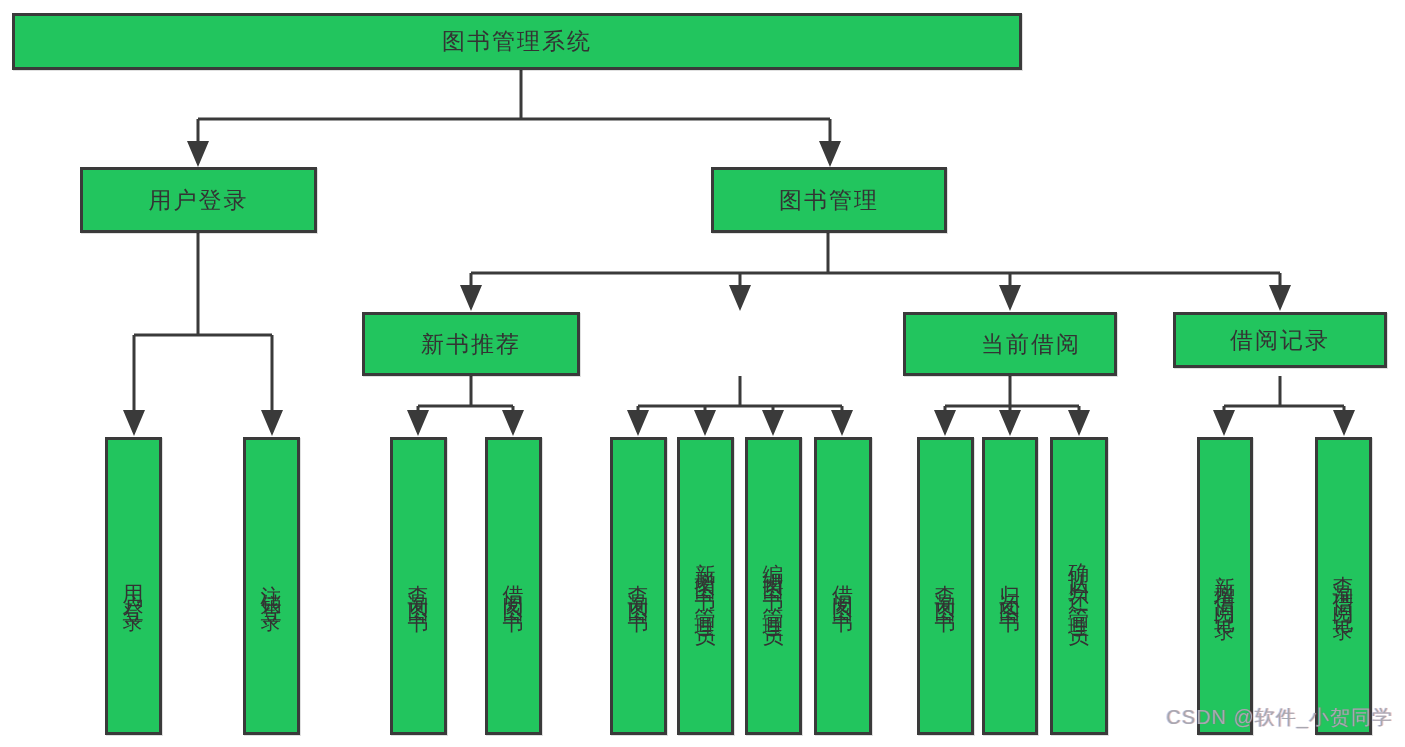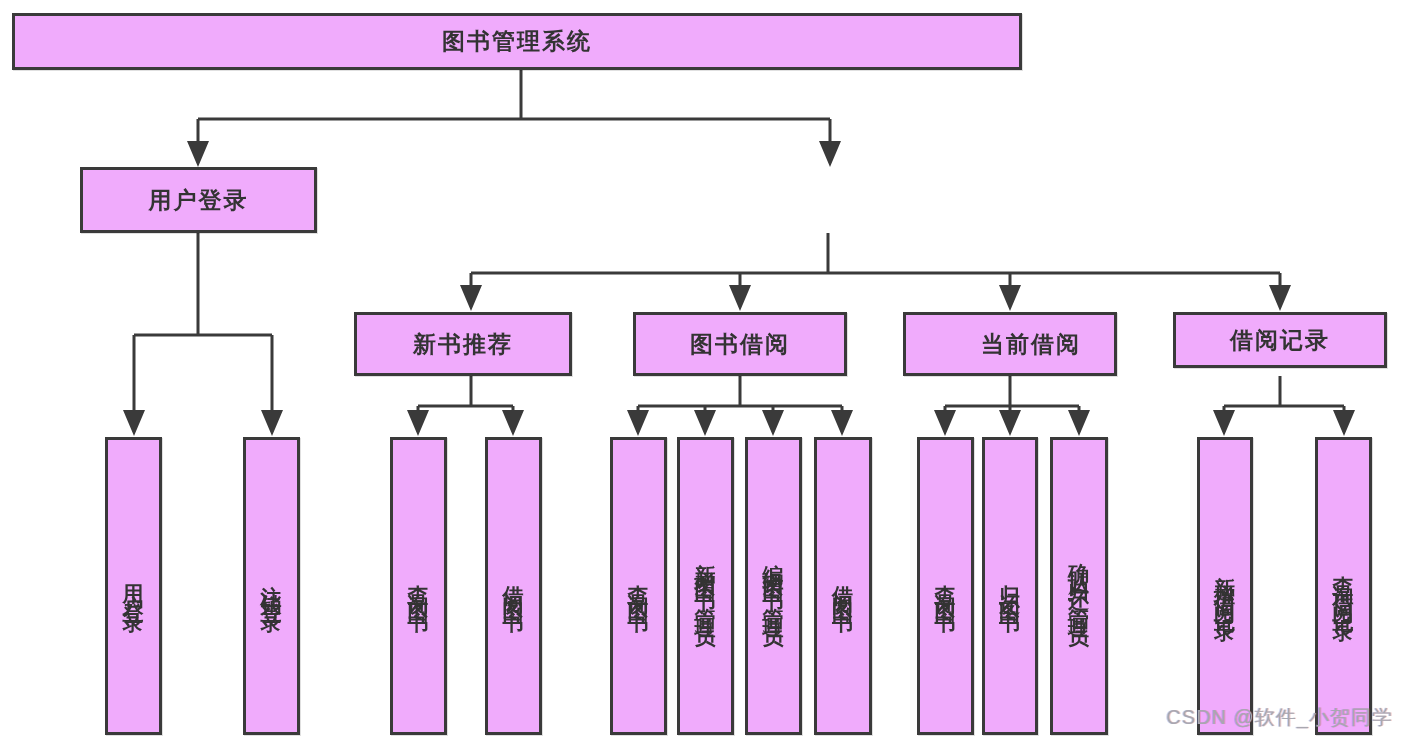--- a/index.html
+++ b/index.html
@@ -10,25 +10,24 @@
     font-family:"Liberation Sans",sans-serif;
     overflow:hidden;
   }
   .wires{position:absolute;left:0;top:0;pointer-events:none;}
   .wires .lines{fill:none;stroke:var(--line,#3a3a3a);stroke-width:3;}
   .wires .arrowheads{fill:var(--line,#3a3a3a);stroke:none;}
   .node{
     position:absolute;
     box-sizing:border-box;
     border:3px solid var(--box-border,#3a3a3a);
-    background:#f0abfc;
+    background:#22c55e;
     display:flex;align-items:center;justify-content:center;
     color:var(--text,#333);
     box-shadow:1px 1px 0 rgba(0,0,0,.12);
-    font-weight:bold;
   }
   .h-node{font-size:23px;letter-spacing:2px;white-space:nowrap;}
   .v-node{
     writing-mode:vertical-rl;
     text-orientation:mixed;
     font-size:21px;
     letter-spacing:9px;
     line-height:1;
   }
   .watermark{
@@ -60,23 +59,23 @@
       M123 410h22l-11 26z M261 410h22l-11 26z
       M407 410h22l-11 26z M502 410h22l-11 26z
       M627 410h22l-11 26z M694 410h22l-11 26z M762 410h22l-11 26z M831 410h22l-11 26z
       M934 410h22l-11 26z M999 410h22l-11 26z M1068 410h22l-11 26z
       M1213 410h22l-11 26z M1333 410h22l-11 26z"></path>
   </svg>
 
   <div class="node h-node" style="left:12px;top:13px;width:1010px;height:57px;">图书管理系统</div>
 
   <div class="node h-node" style="left:80px;top:167px;width:237px;height:66px;">用户登录</div>
+  <div class="node h-node" style="left:711px;top:167px;width:236px;height:66px;">图书管理</div>
 
-  <div class="node h-node" style="left:354px;top:312px;width:218px;height:64px;text-align:center;">新书推荐</div>
-  <div class="node h-node" style="left:633px;top:312px;width:214px;height:64px;">图书借阅</div>
+  <div class="node h-node" style="left:362px;top:312px;width:218px;height:64px;text-align:center;">新书推荐</div>
   <div class="node h-node" style="left:903px;top:312px;width:214px;height:64px;padding-left:42px;">当前借阅</div>
   <div class="node h-node" style="left:1173px;top:312px;width:214px;height:56px;">借阅记录</div>
 
   <div class="node v-node" style="left:105px;top:437px;width:57px;height:298px;">用户登录</div>
   <div class="node v-node" style="left:243px;top:437px;width:57px;height:298px;">注销登录</div>
 
   <div class="node v-node" style="left:390px;top:437px;width:57px;height:298px;">查询图书</div>
   <div class="node v-node" style="left:485px;top:437px;width:57px;height:298px;">借阅图书</div>
 
   <div class="node v-node" style="left:610px;top:437px;width:57px;height:298px;">查询图书</div>

